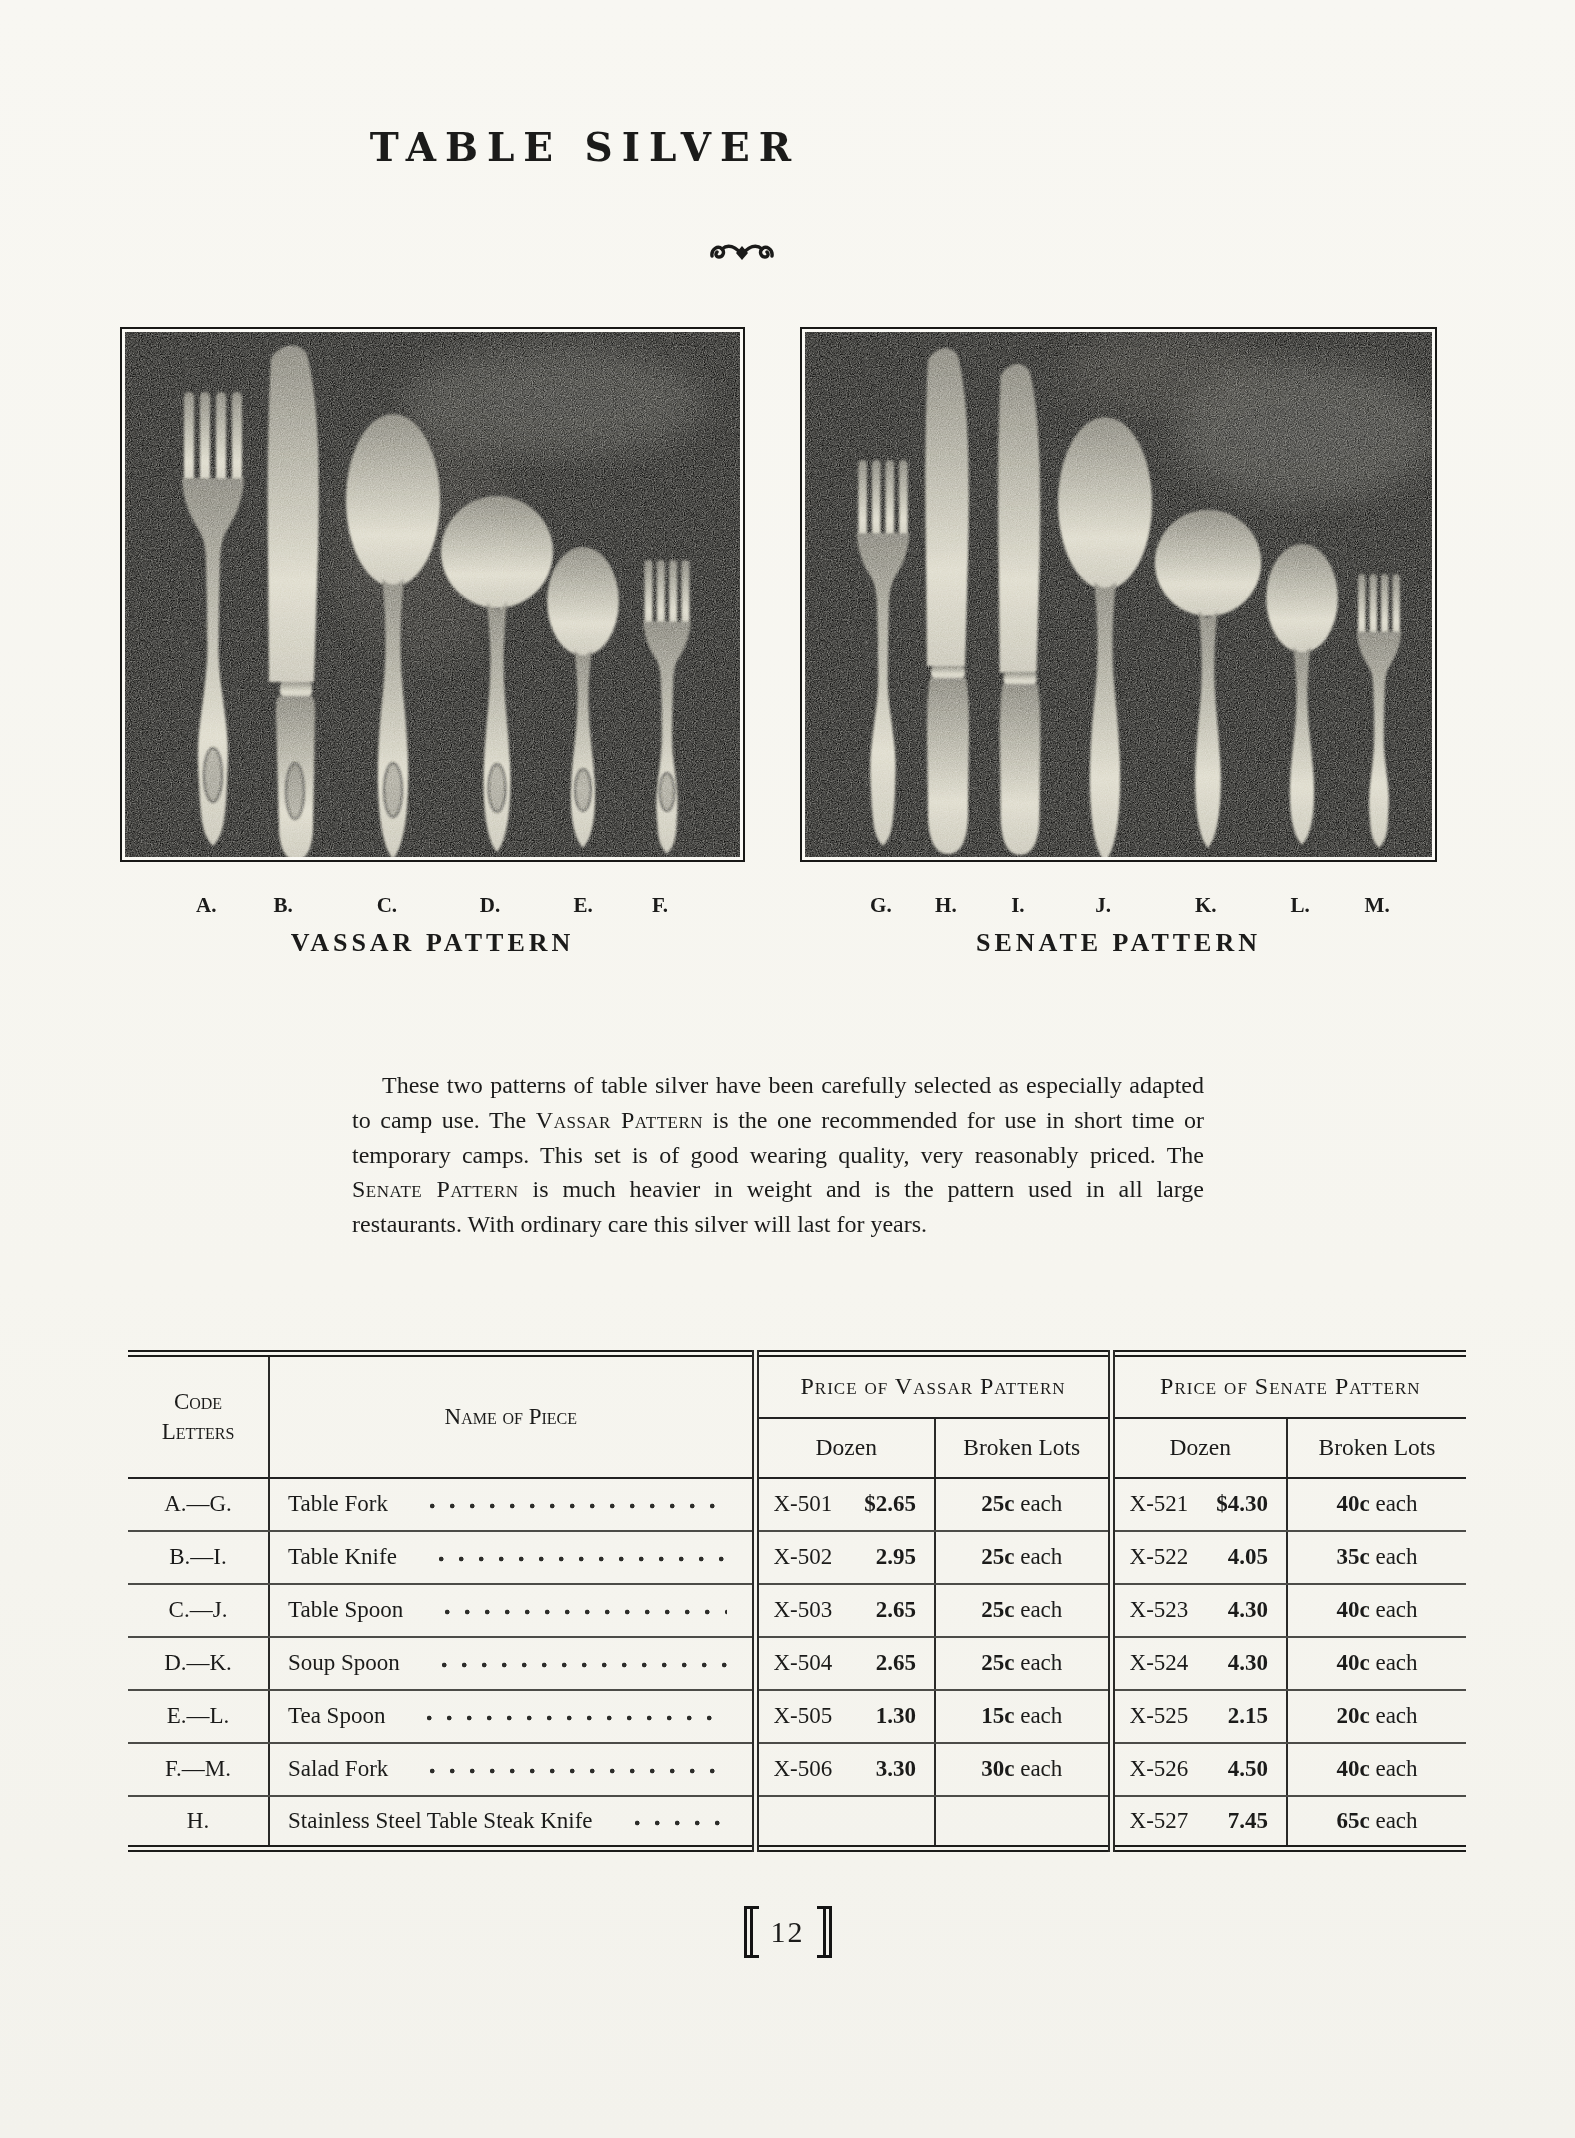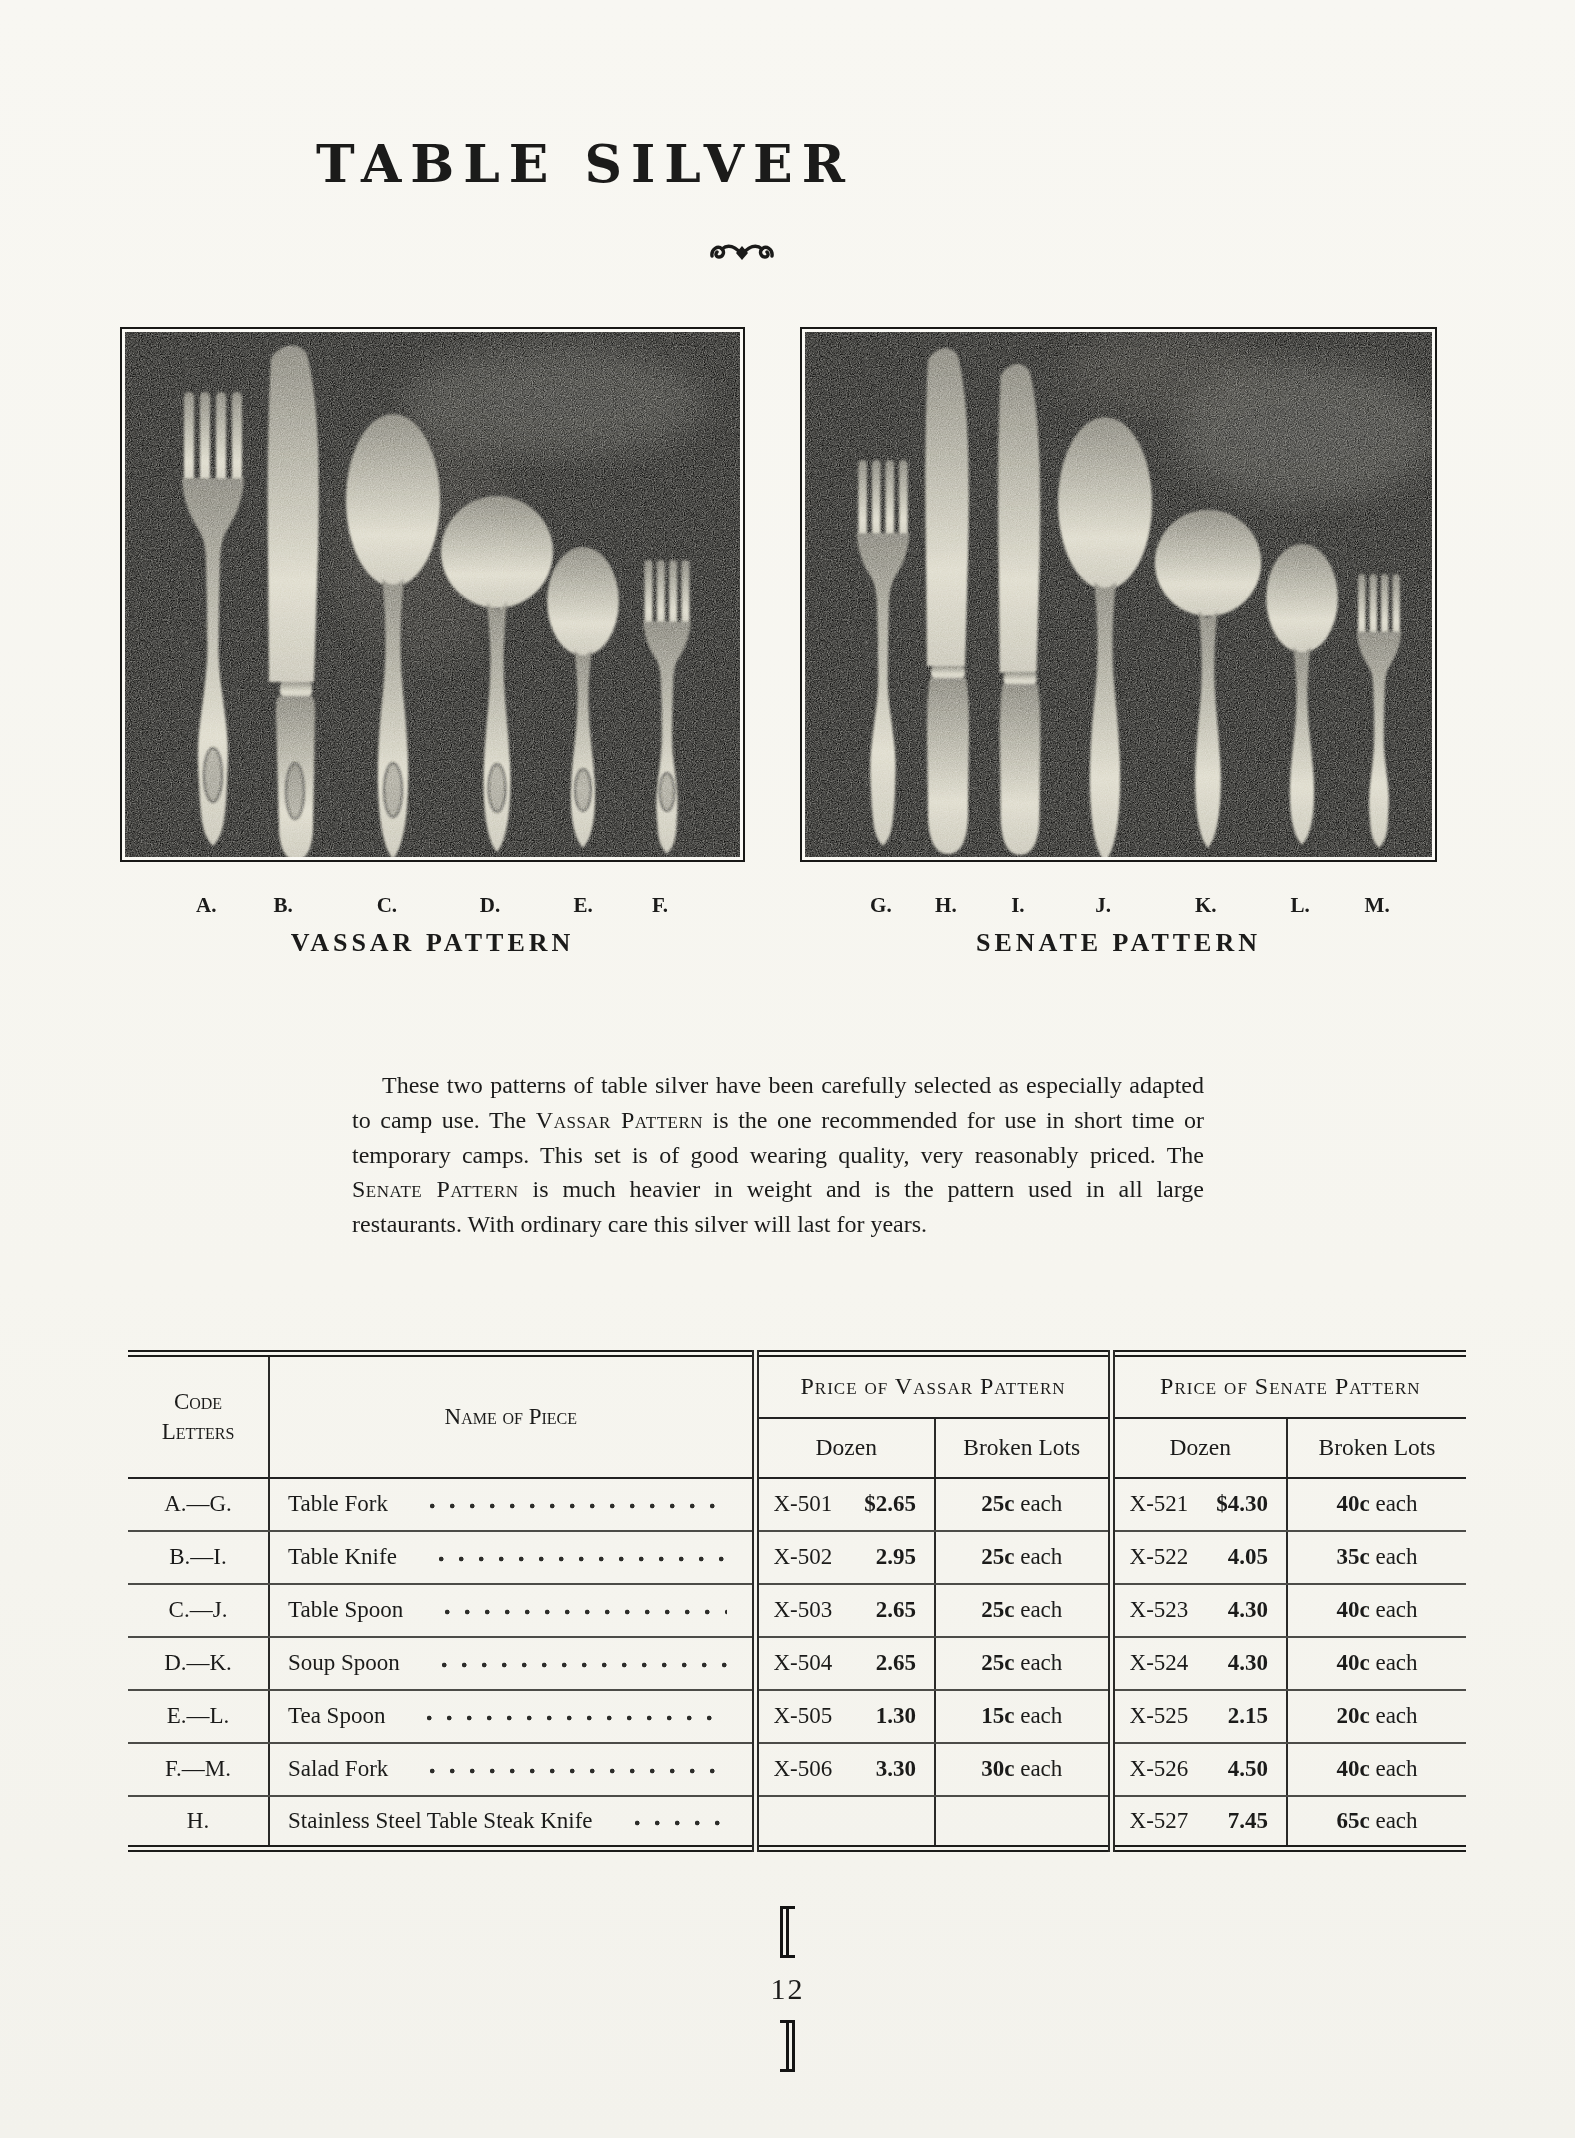--- a/index.html
+++ b/index.html
@@ -1,20 +1,20 @@
 <!DOCTYPE html>
 <html><head>
 <meta charset="utf-8">
 <style>
   html,body{margin:0;padding:0;background:#dddbd4;}
   .page{position:relative;width:1575px;height:2138px;margin:0 auto;overflow:hidden;
         background:linear-gradient(180deg,#f8f7f2 0%,#f6f5ef 60%,#f3f2ec 100%);
         font-family:"Liberation Serif", serif;color:#1b1b1a;}
   .title{position:absolute;top:98px;left:0;width:1170px;text-align:center;
-         font-size:52px;font-weight:700;letter-spacing:9px;font-family:"DejaVu Serif","Liberation Serif",serif;}
+         font-size:39px;font-weight:700;letter-spacing:9px;font-family:"DejaVu Serif","Liberation Serif",serif;}
   .ornament{position:absolute;top:240px;left:706px;}
   
   .photos{position:absolute;top:327px;left:120px;display:flex;gap:55px;}
   .photo-block{position:relative;}
   .photo{border:2px solid #181816;padding:3px;background:#fbfaf5;}
   .photo svg{display:block;background:#0c0c0b;}
   .letters{position:absolute;top:566px;left:0;right:0;height:28px;font-size:21px;font-weight:700;}
   .letters span{position:absolute;transform:translateX(-50%);white-space:nowrap;}
   .caption{position:absolute;top:601px;left:0;right:0;text-align:center;
            font-size:26px;font-weight:700;letter-spacing:4px;}
@@ -39,21 +39,21 @@
   .c-code{text-align:center;}
   .c-name{padding-left:18px;}
   .nmrow{display:flex;align-items:center;gap:24px;}
   .leader{flex:1;height:20px;margin:0 24px 0 18px;align-self:center;
           background-image:radial-gradient(circle at 2.2px 12px,#2d2d2a 2px,rgba(0,0,0,0) 2.7px);
           background-size:20px 20px;background-repeat:repeat-x;}
   .dzrow{display:flex;justify-content:space-between;padding:0 17px 0 14px;}
   .c-broken{text-align:center;}
   .pr{font-weight:700;}
   
-  .pagenum{position:absolute;top:1906px;left:0;width:1575px;display:flex;justify-content:center;align-items:center;gap:9px;flex-direction:column;}
+  .pagenum{position:absolute;top:1906px;left:0;width:1575px;display:flex;justify-content:center;align-items:center;gap:9px;}
   .brk{position:relative;width:12px;height:46px;}
   .brk.l{border-left:3px solid #141414;border-top:3px solid #141414;border-bottom:3px solid #141414;}
   .brk.l::after{content:"";position:absolute;left:3px;top:0;bottom:0;border-left:3px solid #141414;}
   .brk.r{border-right:3px solid #141414;border-top:3px solid #141414;border-bottom:3px solid #141414;}
   .brk.r::after{content:"";position:absolute;right:3px;top:0;bottom:0;border-right:3px solid #141414;}
   .pgno{font-size:30px;line-height:44px;padding:0 3px;letter-spacing:2px;}
 </style>
 </head>
 <body>
 

